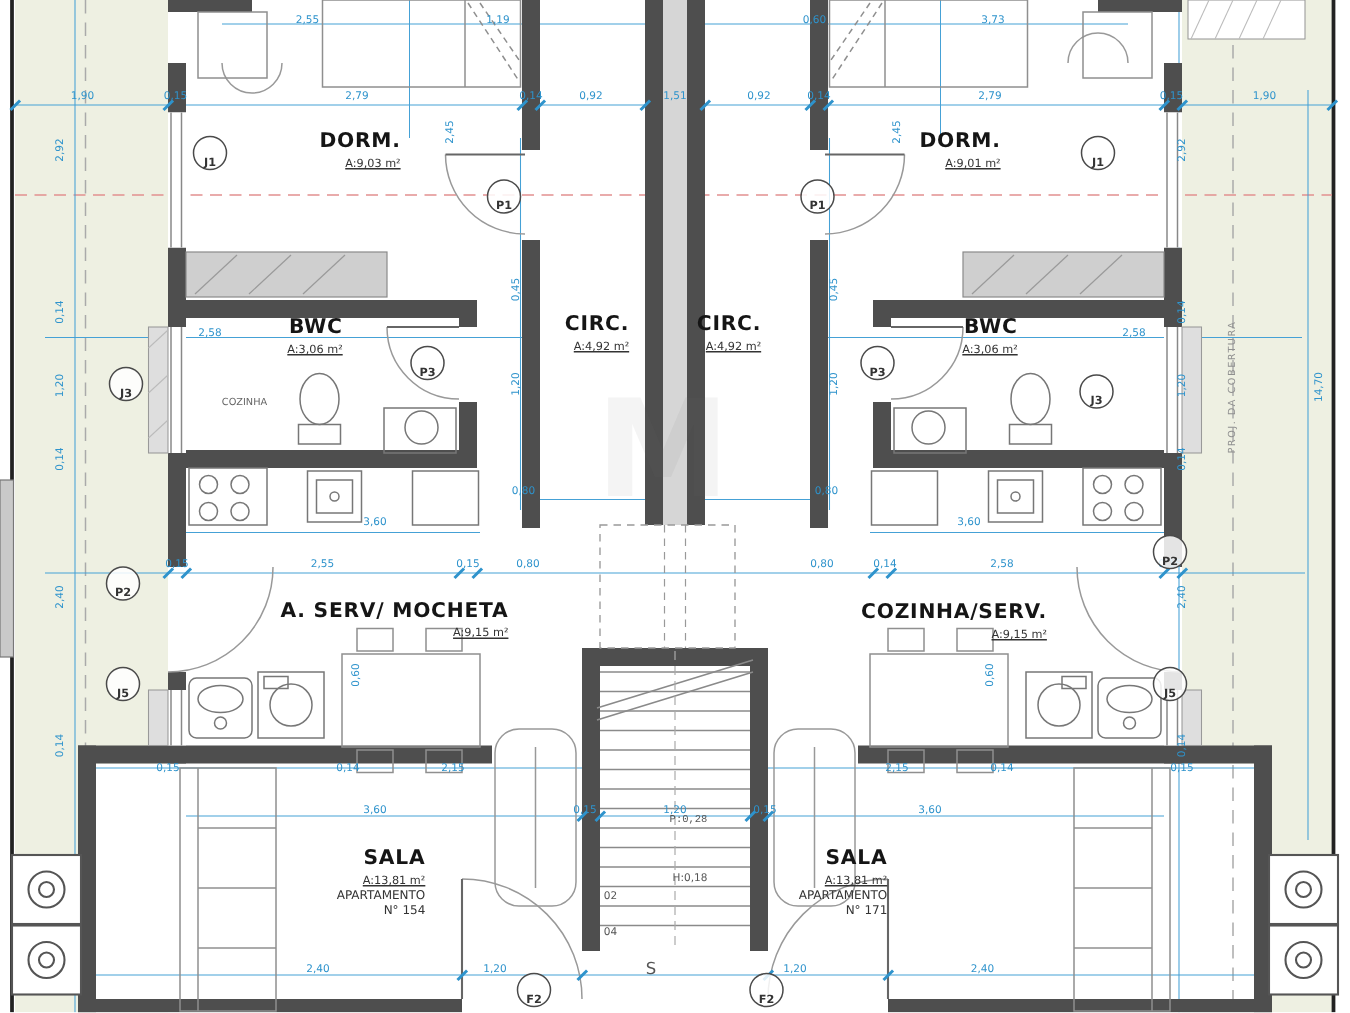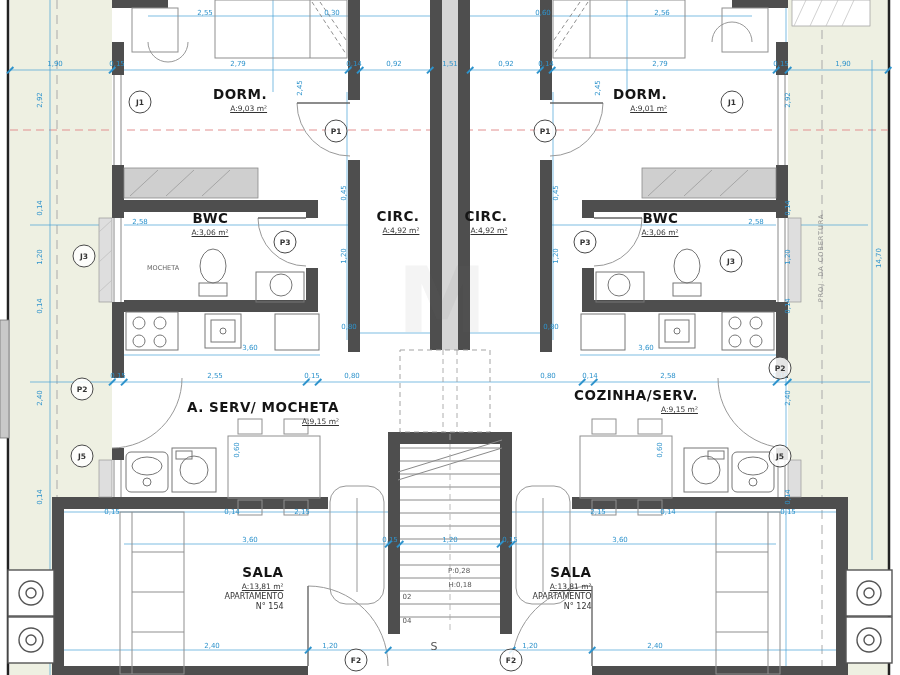--- a/index.html
+++ b/index.html
@@ -3,21 +3,21 @@
 <meta charset="utf-8">
 <style>
   html,body{margin:0;padding:0;background:#fff;}
   .canvas{position:relative;width:900px;height:675px;background:#ffffff;overflow:hidden;
           font-family:"DejaVu Sans",sans-serif;}
   svg{position:absolute;left:0;top:0;}
   .abs{position:absolute;transform:translate(-50%,-50%);}
   .dim{font-size:7px;color:#2e93cc;white-space:nowrap;letter-spacing:0;}
   .tick{width:1.5px;height:9px;background:#2e93cc;transform:translate(-50%,-50%) rotate(45deg);}
   .bubble{width:21px;height:21px;border:1.2px solid #4a4a4a;border-radius:50%;
-          background:rgba(255,255,255,.85);display:flex;align-items:center;justify-content:center;
+          background:rgba(255,255,255,.85);display:flex;align-items:flex-end;justify-content:center;
           font-size:7.5px;font-weight:bold;color:#333;}
   .room{position:absolute;transform:translate(-50%,0);text-align:right;}
   .rl{font-size:13.5px;font-weight:bold;color:#151515;letter-spacing:.5px;white-space:nowrap;}
   .ra{font-size:7.5px;color:#333;margin-top:2px;white-space:nowrap;text-decoration:underline;}
   .rs{font-size:8px;color:#333;margin-top:1px;white-space:nowrap;}
   .txt{font-size:7px;color:#555;white-space:nowrap;}
   .tiny{font-size:6.5px;color:#666;}
   .stair{font-size:7px;color:#555;}
   .sbig{font-size:11px;color:#555;}
   .proj{font-size:6.5px;color:#909090;letter-spacing:1px;}
@@ -298,23 +298,23 @@
     <circle cx="869" cy="593" r="12"></circle>
         <circle cx="869" cy="593" r="5"></circle>
     <circle cx="869" cy="640" r="12"></circle>
         <circle cx="869" cy="640" r="5"></circle>
   </g>
 </svg>
 
 <div>
 
 <div class="dim abs" style="left: 205px; top: 13px;"><span>2,55</span></div>
-      <div class="dim abs" style="left: 332px; top: 13px;"><span>0,30</span></div>
+      <div class="dim abs" style="left: 332px; top: 13px;"><span>1,19</span></div>
       <div class="dim abs" style="left: 543px; top: 13px;"><span>0,60</span></div>
-      <div class="dim abs" style="left: 662px; top: 13px;"><span>2,56</span></div>
+      <div class="dim abs" style="left: 662px; top: 13px;"><span>3,73</span></div>
       <div class="dim abs" style="left: 55px; top: 64px;"><span>1,90</span></div>
       <div class="dim abs" style="left: 117px; top: 64px;"><span>0,15</span></div>
       <div class="dim abs" style="left: 238px; top: 64px;"><span>2,79</span></div>
       <div class="dim abs" style="left: 354px; top: 64px;"><span>0,14</span></div>
       <div class="dim abs" style="left: 394px; top: 64px;"><span>0,92</span></div>
       <div class="dim abs" style="left: 450px; top: 64px;"><span>1,51</span></div>
       <div class="dim abs" style="left: 506px; top: 64px;"><span>0,92</span></div>
       <div class="dim abs" style="left: 546px; top: 64px;"><span>0,14</span></div>
       <div class="dim abs" style="left: 660px; top: 64px;"><span>2,79</span></div>
       <div class="dim abs" style="left: 781px; top: 64px;"><span>0,15</span></div>
@@ -478,43 +478,43 @@
       <div class="room" style="left: 486px; top: 208px;">
       <div class="rl">CIRC.</div>
       <div class="ra">A:4,92 m²</div>
 
     </div>
       <div class="room" style="left: 263px; top: 399px;">
       <div class="rl">A. SERV/ MOCHETA</div>
       <div class="ra">A:9,15 m²</div>
 
     </div>
-      <div class="room" style="left: 636px; top: 387px;">
+      <div class="room" style="left: 636px; top: 400px;">
       <div class="rl">COZINHA/SERV.</div>
       <div class="ra">A:9,15 m²</div>
 
     </div>
       <div class="room" style="left: 254px; top: 564px;">
       <div class="rl">SALA</div>
       <div class="ra">A:13,81 m²</div>
       <div class="rs">APARTAMENTO</div>
       <div class="rs">N° 154</div>
     </div>
       <div class="room" style="left: 562px; top: 564px;">
       <div class="rl">SALA</div>
       <div class="ra">A:13,81 m²</div>
       <div class="rs">APARTAMENTO</div>
-      <div class="rs">N° 124</div>
+      <div class="rs">N° 171</div>
     </div>
     </div>
 
 <div>
 
-<div class="txt abs tiny" style="left: 163px; top: 268px;"><span>MOCHETA</span></div>
-      <div class="txt abs stair" style="left: 459px; top: 571px;"><span>P:0,28</span></div>
+<div class="txt abs tiny" style="left: 163px; top: 268px;"><span>COZINHA</span></div>
+      <div class="txt abs stair" style="left: 459px; top: 547px; font-family: Liberation Mono, monospace;"><span>P:0,28</span></div>
       <div class="txt abs stair" style="left: 460px; top: 585px;"><span>H:0,18</span></div>
       <div class="txt abs stair" style="left: 407px; top: 597px;"><span>02</span></div>
       <div class="txt abs stair" style="left: 407px; top: 621px;"><span>04</span></div>
       <div class="txt abs sbig" style="left: 434px; top: 646px;"><span>S</span></div>
       <div class="txt abs proj" style="left: 821px; top: 258px; transform: translate(-50%, -50%) rotate(-90deg);"><span>PROJ. DA COBERTURA</span></div>
       <div class="txt abs wm" style="left: 442px; top: 300px;"><span>M</span></div>
     </div>
 
 </div>
 

